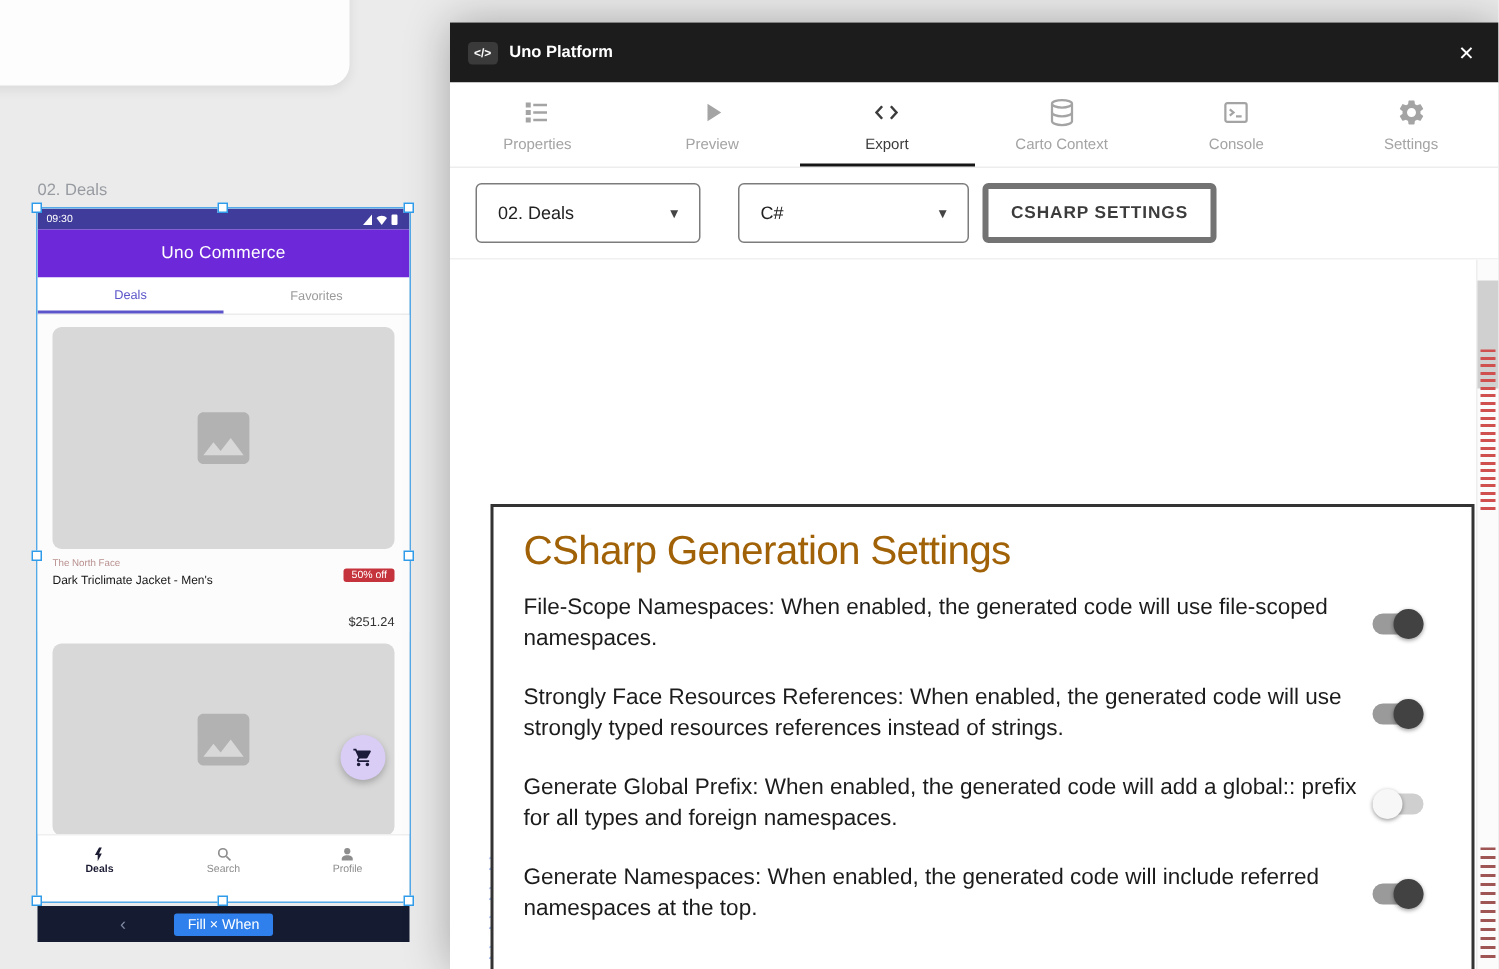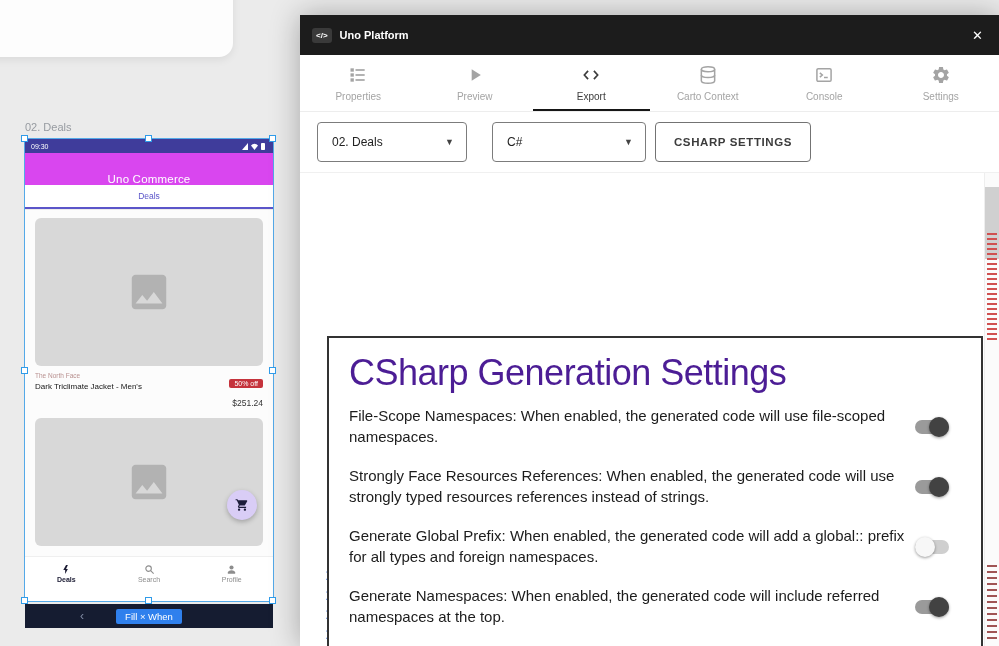--- a/index.html
+++ b/index.html
@@ -8,37 +8,37 @@
 
   
   .ghost-artboard{position:absolute;left:-40px;top:-36px;width:273px;height:93px;
     background:#fdfdfd;border-radius:14px;box-shadow:0 3px 8px rgba(0,0,0,.07)}
   .frame-label{position:absolute;left:25px;top:121px;font-size:11px;color:#979ba1}
 
   .phone{position:absolute;left:25px;top:139px;width:248px;height:462px;background:#fff;
     outline:1px solid #54a9e8;display:flex;flex-direction:column;overflow:hidden}
   .p-status{height:14px;background:#3f3c9b;color:#fff;display:flex;align-items:center;
     justify-content:space-between;padding:0 6px;font-size:7px}
-  .p-appbar{height:32px;background:#d946ef;color:#fff;display:flex;align-items:flex-end;
+  .p-appbar{height:32px;background:#6d28d9;color:#fff;display:flex;align-items:center;
     justify-content:center;font-size:11.5px;letter-spacing:.2px}
   .p-tabs{height:25px;background:#fff;display:flex;border-bottom:1px solid #ececec}
   .p-tab{flex:1;display:flex;align-items:center;justify-content:center;font-size:8.5px;
     color:#9a9a9a;cursor:pointer}
   .p-tab.active{color:#5b55c9;border-bottom:2px solid #5b55c9}
   .p-content{flex:1;background:#fcfcfc;position:relative;overflow:hidden}
   .p-card{margin:8px 10px 0;border-radius:6px;background:#d8d8d8;display:flex;
     align-items:center;justify-content:center}
   .p-card.c1{height:148px}
   .p-card.c2{height:128px}
   .p-product{display:flex;justify-content:space-between;padding:6px 10px 2px;background:#fcfcfc}
   .p-brand{font-size:6.5px;color:#b8908f}
   .p-name{font-size:8px;color:#161616;margin-top:3px}
   .p-off{display:inline-block;background:#c5333c;color:#fff;font-size:7px;padding:1px 5px;
     border-radius:2px}
-  .p-price{font-size:8.5px;color:#333;margin-top:8px;text-align:right}
+  .p-price{font-size:8.5px;color:#333;margin-top:19px;text-align:right}
   .p-right{text-align:right}
   .fab{position:absolute;right:16px;bottom:36px;width:30px;height:30px;border-radius:50%;
     background:#d9cdf6;display:flex;align-items:center;justify-content:center;
     box-shadow:0 2px 5px rgba(0,0,0,.25);cursor:pointer}
   .p-nav{height:34px;background:#fff;border-top:1px solid #efefef;display:flex}
   .p-nav-item{flex:1;display:flex;flex-direction:column;align-items:center;justify-content:center;
     gap:1px;font-size:7px;color:#8d8d8d;cursor:pointer}
   .p-nav-item.active{color:#1b1b33;font-weight:bold}
   .p-safe{height:11px;background:#fff}
 
@@ -63,21 +63,21 @@
     gap:6px;color:#a4a4a4;font-size:10px;cursor:pointer}
   .wtab.active{color:#3c3c3c;box-shadow:inset 0 -2px 0 #161616}
   .wtab svg{display:block}
 
   .toolbar{flex:none;display:flex;align-items:center;padding:10px 0 10px 17px;background:#fff}
   .select{height:40px;border:1px solid #7c7c7c;border-radius:4px;display:flex;align-items:center;
     padding:0 12px 0 14px;font-size:12px;color:#222;cursor:pointer;background:#fff}
   .select .caret{margin-left:auto;font-size:9px;color:#444}
   .sel-page{width:150px;margin-right:25px}
   .sel-lang{width:154px;margin-right:9px}
-  .btn-settings{height:40px;width:156px;border:1px solid #737373;border-radius:4px;background:#fff;
+  .btn-settings{height:40px;width:156px;border:4px solid #737373;border-radius:4px;background:#fff;
     font-size:11.5px;font-weight:bold;letter-spacing:.6px;color:#3c3c3c;cursor:pointer;
     font-family:"Liberation Sans",sans-serif}
 
   .editor{flex:1;position:relative;background:#fff;border-top:1px solid #f0f0f0;overflow:hidden}
   .codeblock{position:absolute;left:0;top:394px;font-family:"DejaVu Sans Mono",monospace;
     font-size:12px;line-height:19.5px}
   .cline{display:flex}
   .lnum{width:40px;text-align:right;color:#3b6fd4;flex:none;padding-right:0}
   .ccode{color:#8a1f1f;white-space:pre;margin-left:12px}
   .hscroll{position:absolute;left:30px;top:464px;width:582px;height:11px;background:#d6d6d6;
@@ -88,21 +88,21 @@
   .mm-thumb{position:absolute;top:14px;left:0;width:15px;height:72px;background:rgba(0,0,0,.17);
     cursor:pointer}
   .mm-red{position:absolute;top:60px;left:2px;width:10px;height:108px;
     background:repeating-linear-gradient(to bottom,#d05050 0 2px,transparent 2px 5px)}
   .mm-mix{position:absolute;top:392px;left:2px;width:10px;height:76px;
     background:repeating-linear-gradient(to bottom,#a05555 0 2px,transparent 2px 6px)}
 
   
   .modal{position:absolute;left:27px;top:163px;width:656px;height:386px;background:#fff;
     border:2px solid #333;z-index:10;padding:14px 20px 0}
-  .modal-title{font-size:36px;font-weight:400;color:#4c1d95;letter-spacing:-.5px;
+  .modal-title{font-size:27px;font-weight:400;color:#a16207;letter-spacing:-.5px;
     margin:0 0 12px}
   .setting{display:flex;align-items:center;margin-bottom:19px}
   .stext{width:562px;font-size:15px;line-height:20.5px;color:#1c1c1c}
   .stext b{font-weight:normal}
   .toggle{margin-left:auto;margin-right:12px;width:34px;height:14px;border-radius:8px;
     background:#cfcfcf;position:relative;flex:none;cursor:pointer}
   .toggle .thumb{position:absolute;top:-3px;left:0;width:20px;height:20px;border-radius:50%;
     background:#f7f7f7;box-shadow:0 1px 3px rgba(0,0,0,.4);transition:left .1s}
   .toggle.on{background:#9a9a9a}
   .toggle.on .thumb{left:14px;background:#424242}
@@ -121,20 +121,21 @@
       <path d="M1 8 L7 8 L7 1 Z"></path>
       <path d="M10 3.4 a4.6 4.6 0 0 1 7 0 L13.5 8 Z"></path>
       <rect x="20" y="1" width="4" height="7" rx="0.8"></rect>
     </svg>
   </div>
   <div class="p-appbar">
     <span>Uno Commerce</span>
   </div>
   <div class="p-tabs">
     <div class="p-tab active">Deals</div>
+    <div class="p-tab">Favorites</div>
   </div>
   <div class="p-content">
     <div class="p-card c1">
       <svg width="46" height="46" viewBox="0 0 24 24" fill="#b2b2b2">
         <path d="M21 19V5c0-1.1-.9-2-2-2H5c-1.1 0-2 .9-2 2v14c0 1.1.9 2 2 2h14c1.1 0 2-.9 2-2zM8.5 13.5l2.5 3.01L14.5 12l4.5 6H5l3.5-4.5z"></path>
       </svg>
     </div>
     <div class="p-product">
       <div>
         <div class="p-brand">The North Face</div>

